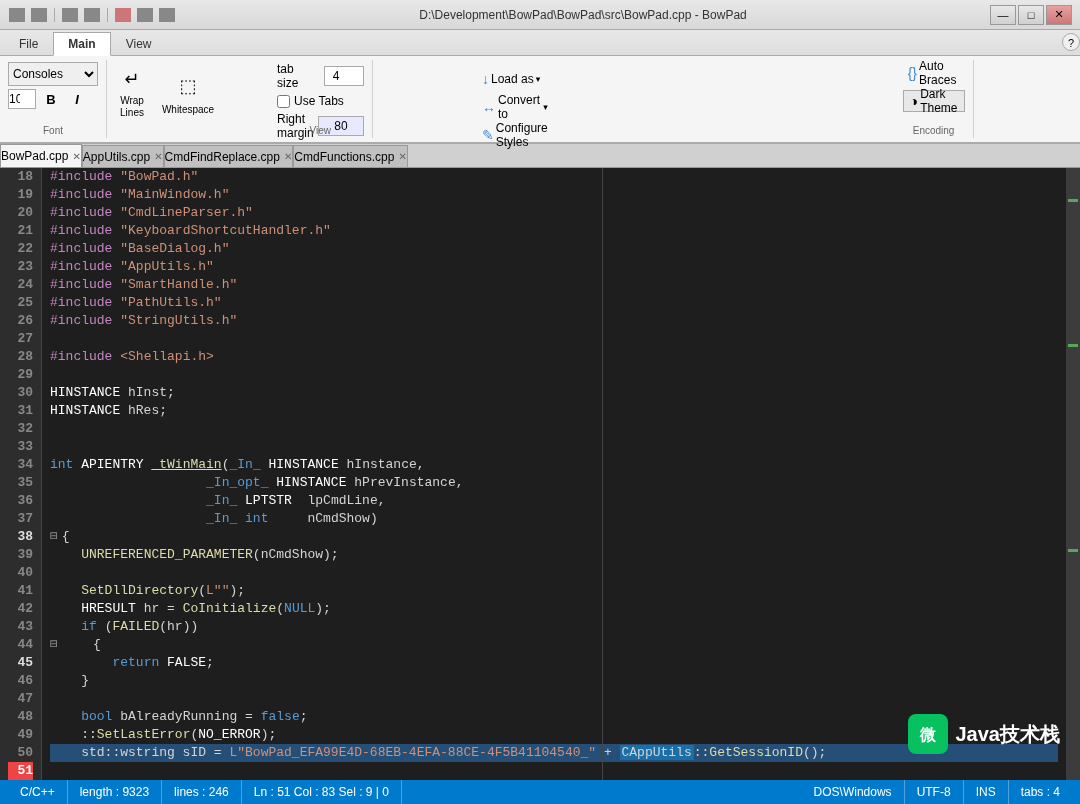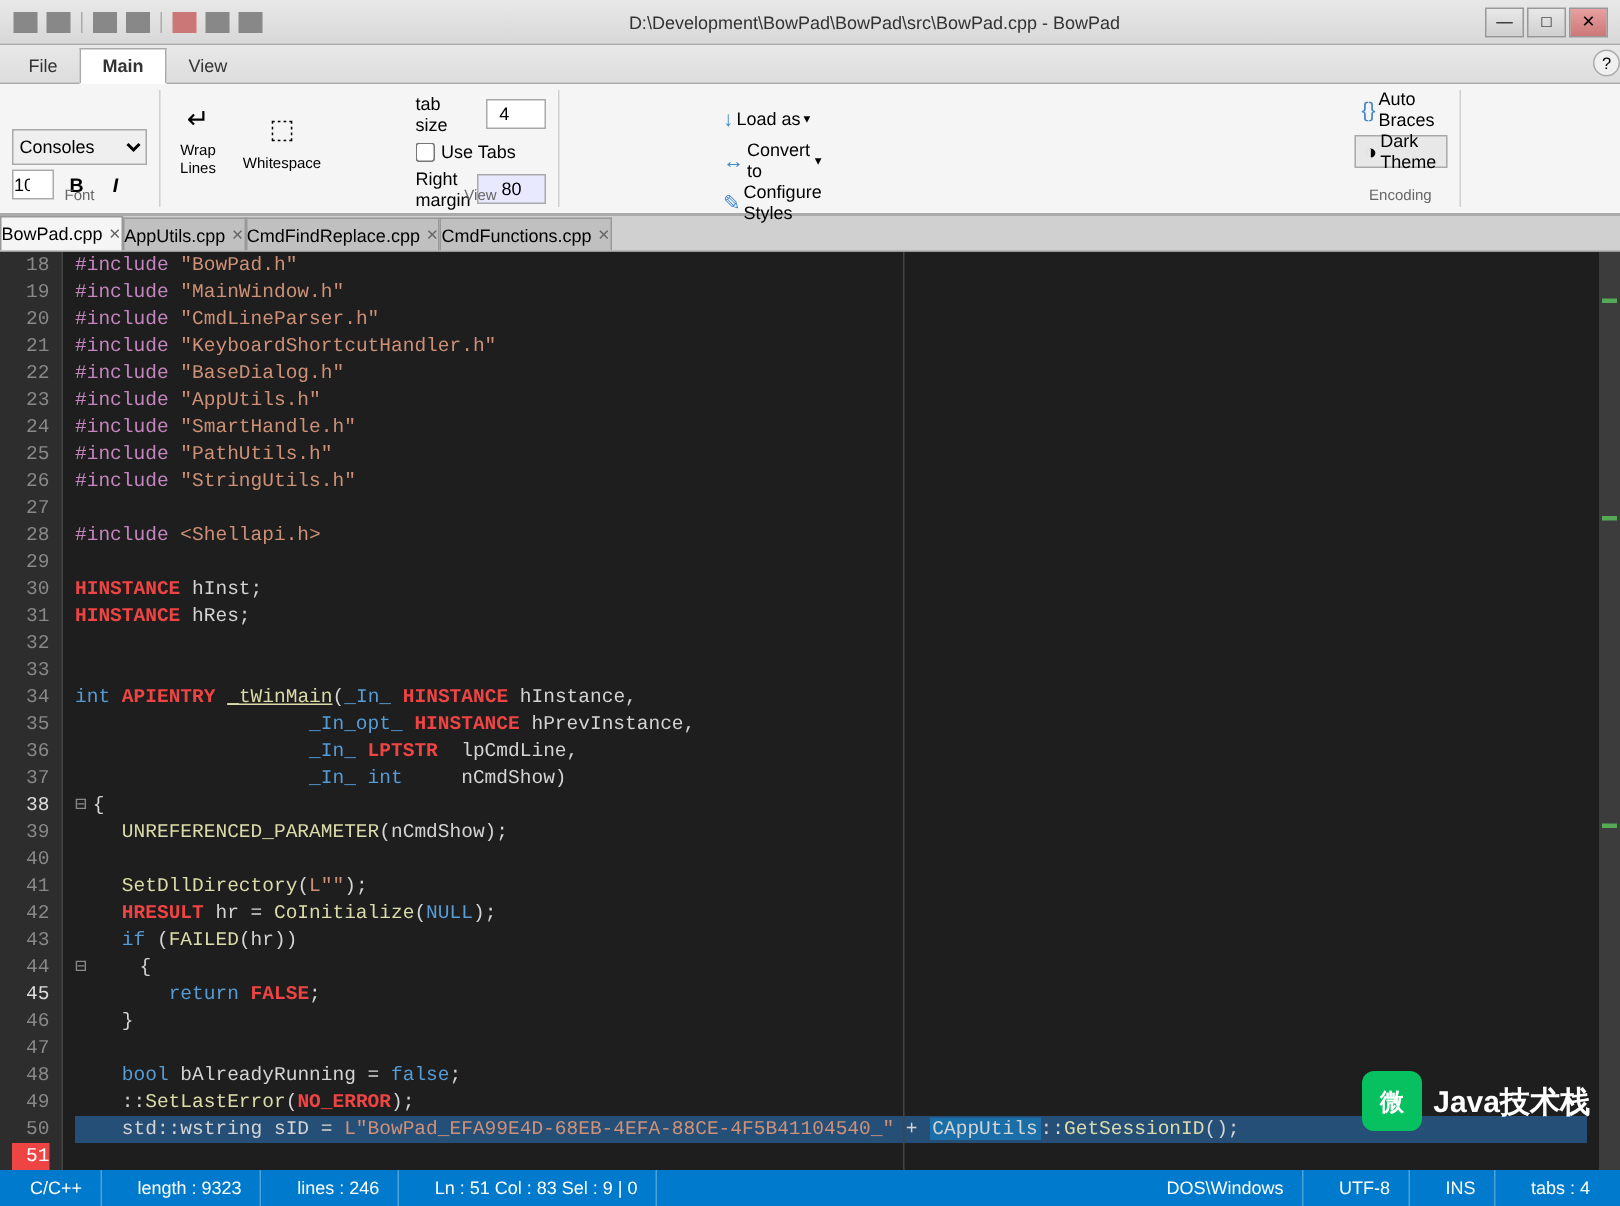--- a/index.html
+++ b/index.html
@@ -169,21 +169,21 @@
       color: #888;
       font-family: 'Consolas', 'Courier New', monospace;
       font-size: 13px;
       padding: 0 8px;
       text-align: right;
       min-width: 42px;
       border-right: 1px solid #444;
       overflow: hidden;
       line-height: 18px;
     }
-    .ln { height: 18px; line-height: 18px; }
+    .ln { height: 18px; line-height: 18px; font-weight: bold; }
 
     
     #code-area {
       flex: 1;
       font-family: 'Consolas', 'Courier New', monospace;
       font-size: 13px;
       background: #1e1e1e;
       color: #d4d4d4;
       padding: 0 8px;
       overflow: hidden;
@@ -202,21 +202,21 @@
       position: absolute;
       top: 0;
       bottom: 0;
       width: 1px;
       background: #444;
       left: 560px;
     }
 
     
     .kw { color: #569cd6; }
-    .kw2 { color: #ef4444; font-weight: bold; }
+    .kw2 { color: #ffffff; }
     .str { color: #ce9178; }
     .pp { color: #c586c0; }
     .fn { color: #dcdcaa; }
     .inc { color: #ce9178; }
     .underline { text-decoration: underline; }
 
     
     #right-scroll {
       width: 14px;
       background: #3c3c3c;
@@ -228,21 +228,21 @@
 
     
     #statusbar {
       background: #007acc;
       height: 24px;
       display: flex;
       align-items: center;
       color: white;
       font-size: 12px;
       padding: 0 8px;
-      gap: 12px;
+      gap: 0;
     }
     .status-item {
       padding: 0 12px;
       border-right: 1px solid rgba(255,255,255,0.3);
       height: 100%;
       display: flex;
       align-items: center;
       white-space: nowrap;
     }
     .status-item:last-child { border-right: none; }
@@ -303,21 +303,21 @@
   <div style="flex:1"></div>
   <div style="display:flex;align-items:center;padding-bottom:4px;gap:4px;">
     <span style="display:inline-block;width:18px;height:18px;border:1px solid #aaa;border-radius:50%;background:#f0f0f0;text-align:center;line-height:18px;font-size:11px;cursor:pointer;">?</span>
   </div>
 </div>
 
 <div id="ribbon">
 
   <div class="ribbon-group">
     <div class="ribbon-group-content" style="flex-direction:column; gap:2px; align-items:flex-start; padding-bottom:16px;">
-      <div style="display:flex;align-items:center;gap:4px;margin-top:24px;">
+      <div style="display:flex;align-items:center;gap:4px;">
         <select style="height:24px;font-size:12px;width:90px;border:1px solid #aaa;">
           <option>Consoles</option>
         </select>
       </div>
       <div style="display:flex;align-items:center;gap:4px;">
         <input type="number" value="10" style="width: 28px; height: 20px; border: 1px solid rgb(170, 170, 170); text-align: center; font-size: 12px;">
         <button class="fmt-btn">
             <b>B</b>
           </button>
         <button class="fmt-btn">

